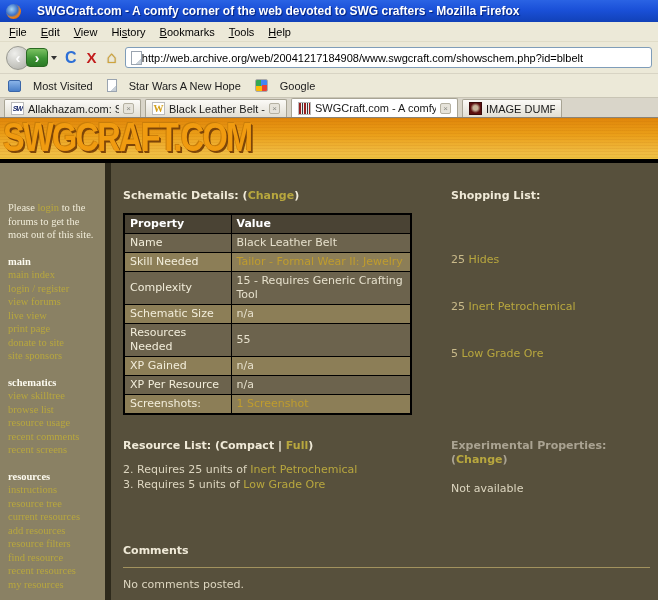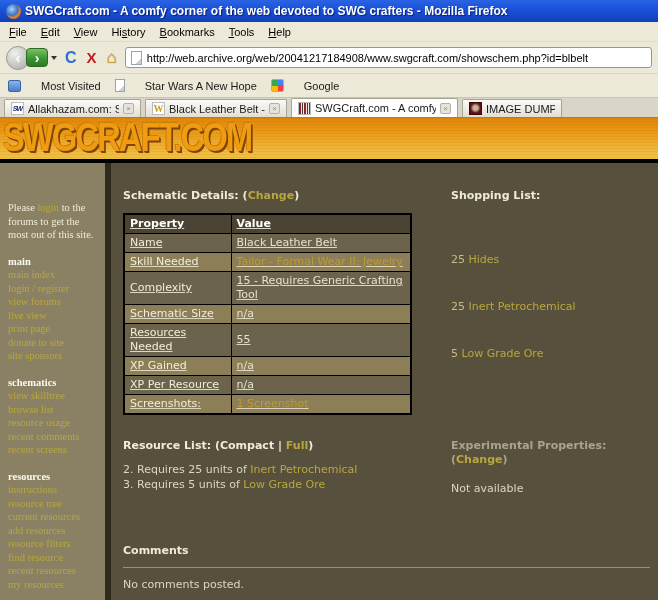--- a/index.html
+++ b/index.html
@@ -1,21 +1,21 @@
 <!DOCTYPE html>
 <html><head>
 <meta charset="utf-8">
 <style>
   * { box-sizing: border-box; margin: 0; padding: 0; }
   html,body { width: 658px; height: 600px; overflow: hidden; }
   body { font-family: "Liberation Sans", sans-serif; background: #57503c; }
 
   
   .titlebar {
-    height: 22px; display: flex; align-items: center; gap: 4px; padding: 0 6px;
+    height: 22px; display: flex; align-items: center; gap: 16px; padding: 0 6px;
     background: linear-gradient(to bottom, #2a63e4 0%, #1a50d8 45%, #1141b8 100%);
   }
   .firefox-icon {
     width: 15px; height: 15px; border-radius: 50%;
     background: radial-gradient(circle at 38% 35%, #a8d4f2 0%, #3b71c8 45%, #e8821e 62%, #b44f0c 100%);
     flex: none;
   }
   .titlebar-text { color: #fff; font-weight: bold; font-size: 12px; text-shadow: 1px 1px 1px #00207a; white-space: nowrap; }
 
   .menubar {
@@ -41,33 +41,33 @@
     background: linear-gradient(to bottom, #7cc262 0%, #3d9434 55%, #2c7a26 100%);
     border: 1px solid #2a6a22; color: #fff; font-size: 14px; font-weight: bold;
     display: flex; align-items: center; justify-content: center; line-height: 1;
   }
   .fwd-caret { width: 0; height: 0; border-left: 3.5px solid transparent; border-right: 3.5px solid transparent; border-top: 4px solid #333; margin-left: 3px; }
   .btn-refresh { color: #2d6fd6; font-size: 16px; font-weight: bold; padding: 0 2px; }
   .btn-stop { color: #c21d1d; font-size: 15px; font-weight: bold; padding: 0 2px; }
   .btn-home { color: #d8a830; font-size: 17px; font-weight: bold; text-shadow: 0 0 1px #8a6514; padding: 0 2px; }
   .urlbar {
     flex: 1; height: 21px; background: #fff; border: 1px solid #7f9db9; border-radius: 3px;
-    display: flex; align-items: center; gap: 5px; padding: 0 5px; overflow: hidden;
+    display: flex; align-items: center; padding: 0 5px; overflow: hidden;
   }
   .page-icon {
     width: 11px; height: 14px; background: #fff; border: 1px solid #9aa4b0; flex: none;
     background-image: linear-gradient(135deg, transparent 72%, #c8d0d8 72%);
   }
   .url-text { font-size: 11px; color: #000; white-space: nowrap; }
 
   .bookmarksbar {
     height: 24px; background: #ece9d8; display: flex; align-items: center; gap: 14px;
     padding: 0 8px; border-bottom: 1px solid #c9c5b5;
   }
-  .bookmark { display: flex; align-items: center; gap: 20px; font-size: 11px; color: #1a1a1a; }
+  .bookmark { display: flex; align-items: center; gap: 12px; font-size: 11px; color: #1a1a1a; }
   .mv-icon { width: 13px; height: 12px; border-radius: 2px; background: linear-gradient(to bottom, #8ab4e8, #4a7fc8); border: 1px solid #3a66a8; }
   .bm-page-icon { width: 10px; height: 13px; background: #fff; border: 1px solid #9aa4b0; background-image: linear-gradient(135deg, transparent 70%, #c8d0d8 70%); }
   .google-icon {
     width: 13px; height: 13px; border-radius: 2px;
     background: conic-gradient(#4285f4 0 25%, #ea4335 25% 50%, #fbbc05 50% 75%, #34a853 75% 100%);
     border: 1px solid #aaa;
   }
 
   .tabbar {
     height: 20px; background: #d9d5c9; display: flex; align-items: flex-end; gap: 4px;
@@ -126,21 +126,21 @@
   .main {
     flex: 1; padding: 26px 8px 0 12px; font-family: "DejaVu Sans", sans-serif;
     font-size: 11px; color: #ddd6c0; line-height: 14px; overflow: hidden;
   }
   .band { display: flex; }
   .col-left { width: 322px; flex: none; }
   .col-right { flex: 1; padding-left: 6px; }
   .sec-heading { font-weight: bold; color: #f0ead8; margin-bottom: 9px; }
   .sec-heading.dim { color: #aaa392; }
 
-  table.schem { border-collapse: collapse; border: 2px solid #000; margin-top: 10px; text-decoration: underline; }
+  table.schem { border-collapse: collapse; border: 2px solid #000; margin-top: 10px; }
   table.schem td { border: 1px solid #000; padding: 2px 5px; font-size: 11px; height: 16px; }
   td.prop { width: 107px; color: #f2edda; }
   td.val { width: 180px; color: #e6e0cc; }
   tr.thead td { background: #4a4334; font-weight: bold; color: #fff; }
   tr.dark td { background: #6c634d; }
   tr.light td { background: #8c7e57; }
   tr.light .glink, tr.dark .glink { color: #bf9c2e; }
 
   .shopping-item { line-height: 15px; margin-top: 32px; }
   .qty { color: #c9ba8a; }

